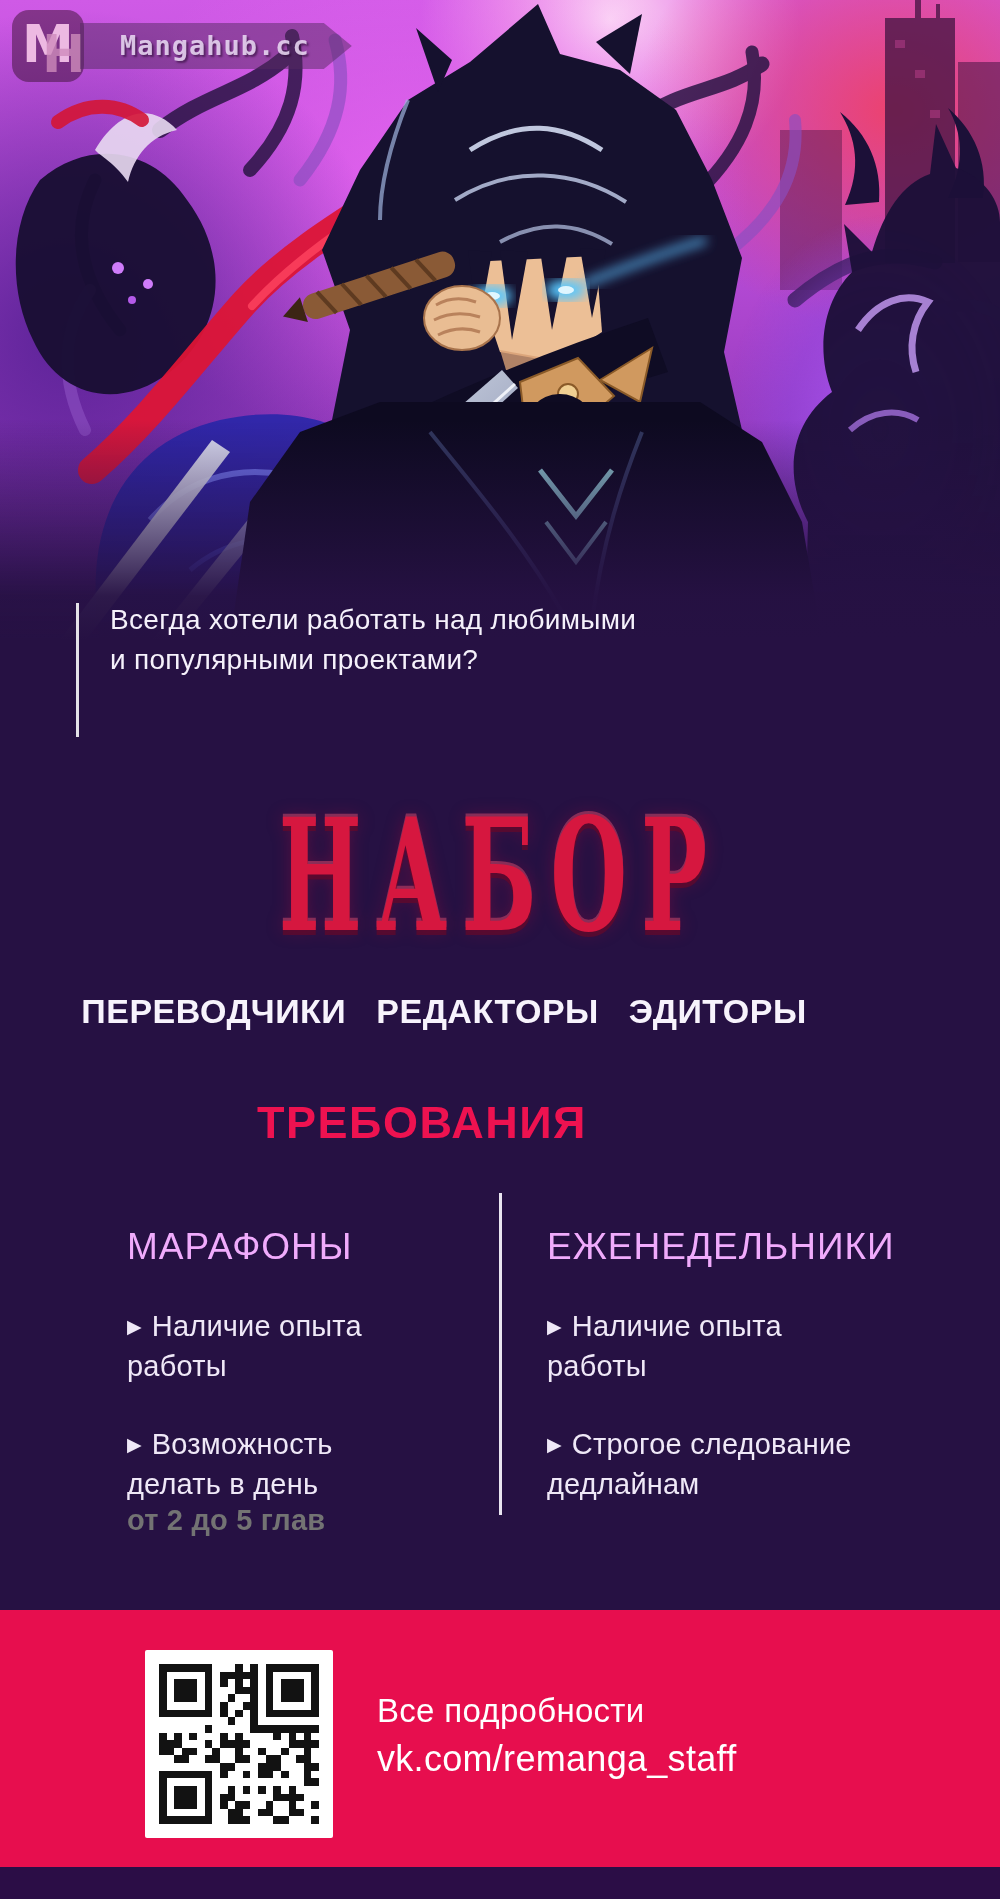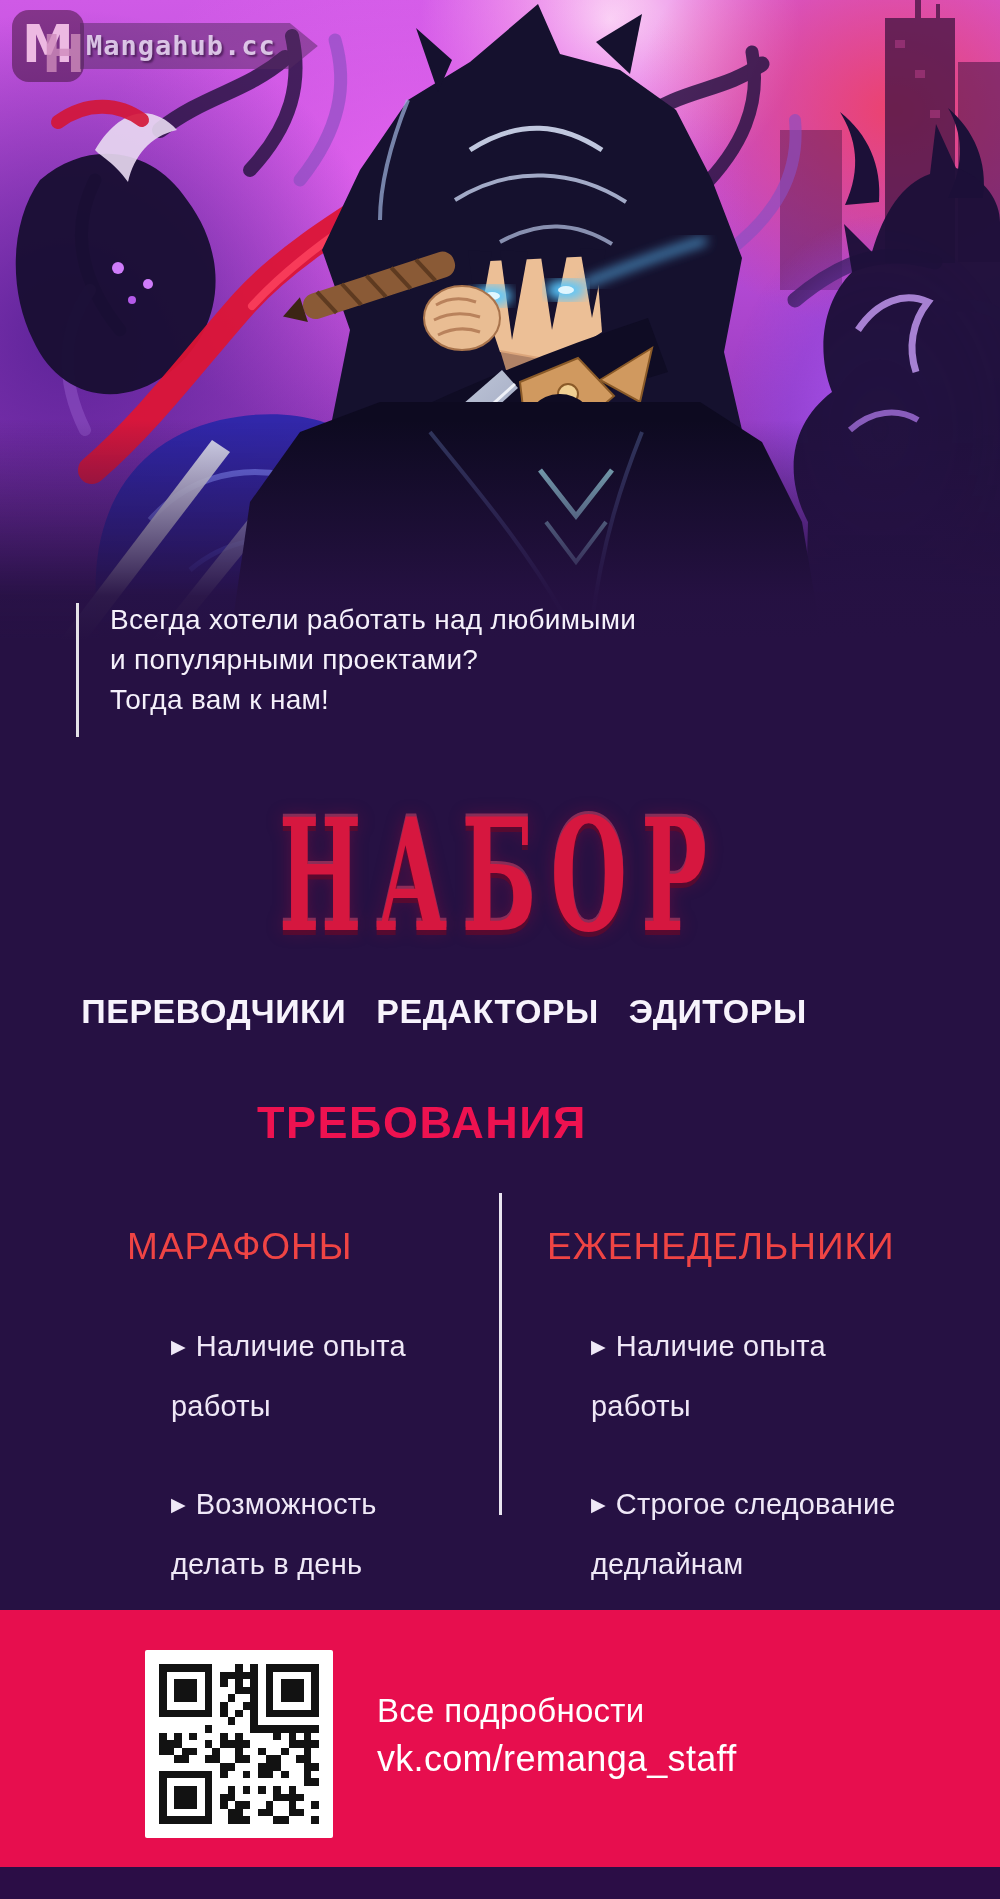--- a/index.html
+++ b/index.html
@@ -12,21 +12,21 @@
 
   
   .watermark{position:absolute;left:12px;top:10px;display:flex;align-items:flex-start;z-index:5;}
   .wm-icon{width:72px;height:72px;border-radius:17px;background:rgba(58,16,48,.5);
            position:relative;flex:0 0 auto;}
   .wm-icon .m{position:absolute;left:10px;top:4px;font-weight:bold;font-size:52px;
               color:rgba(246,198,234,.92);font-family:"DejaVu Sans",sans-serif;}
   .wm-icon .h{position:absolute;left:30px;top:14px;font-weight:bold;font-size:52px;
               color:rgba(206,140,188,.8);font-family:"DejaVu Sans",sans-serif;}
   .wm-banner{margin-left:-4px;margin-top:13px;height:46px;line-height:46px;
-             padding:0 42px 0 6px;background:rgba(84,42,96,.5);
+             padding:0 42px 0 40px;background:rgba(84,42,96,.5);
              clip-path:polygon(0 0,calc(100% - 28px) 0,100% 50%,calc(100% - 28px) 100%,0 100%);
              font-family:"DejaVu Sans Mono",monospace;font-weight:bold;font-size:27px;
              color:rgba(232,216,242,.88);letter-spacing:1px;
              text-shadow:2px 2px 2px rgba(40,10,50,.55);}
 
   
   .quote-rule{position:absolute;left:76px;top:603px;width:3px;height:134px;
               background:rgba(255,255,255,.88);}
   .quote{position:absolute;left:110px;top:600px;font-size:28px;line-height:40px;
          color:#f5f1fb;letter-spacing:.3px;}
@@ -44,22 +44,22 @@
   
   .req-heading{position:absolute;left:0;top:1097px;width:844px;text-align:center;
                font-weight:bold;font-size:45px;letter-spacing:1.5px;color:#ee1250;}
 
   
   .col-divider{position:absolute;left:499px;top:1193px;width:3px;height:322px;
                background:rgba(250,247,255,.92);}
   .col{position:absolute;top:1226px;color:#efe8f7;}
   .col.left{left:127px;width:360px;}
   .col.right{left:547px;width:380px;}
-  .col-title{font-size:37px;letter-spacing:1px;color:#ef4444;margin-bottom:50px;}
-  .item{font-size:29px;line-height:56px;margin-bottom:42px;letter-spacing:.2px;margin-left:44px;}
+  .col-title{font-size:37px;letter-spacing:1px;color:#f0abfc;margin-bottom:40px;}
+  .item{font-size:29px;line-height:36px;margin-bottom:42px;letter-spacing:.2px;}
   .tri{font-size:19px;margin-right:10px;position:relative;top:-3px;color:#efe8f7;}
   .bold-line{display:block;font-weight:bold;color:#737373;}
 
   
   .footer{position:absolute;left:0;top:1610px;width:1000px;height:267px;background:#e70e4e;}
   .qr-box{position:absolute;left:145px;top:40px;width:188px;height:188px;background:#ffffff;
           border-radius:2px;display:flex;align-items:center;justify-content:center;}
   .qr{width:160px;height:160px;}
   .footer-note{position:absolute;left:377px;top:82px;font-size:33px;color:#ffffff;letter-spacing:.3px;}
   .footer-link{position:absolute;left:377px;top:128px;font-size:36px;font-weight:normal;
@@ -262,21 +262,20 @@
         <span class="h">H</span>
       </div>
       <div class="wm-banner">Mangahub.cc</div>
     </div>
   </div>
 
   <div class="quote-rule"></div>
   <div class="quote">
     <div>Всегда хотели работать над любимыми</div>
     <div>и популярными проектами?</div>
-    <div>Тогда вам к нам!</div>
   </div>
 
   <div class="nabor">НАБОР</div>
 
   <div class="roles">
     <span>ПЕРЕВОДЧИКИ</span>
     <span>РЕДАКТОРЫ</span>
     <span>ЭДИТОРЫ</span>
   </div>
 

